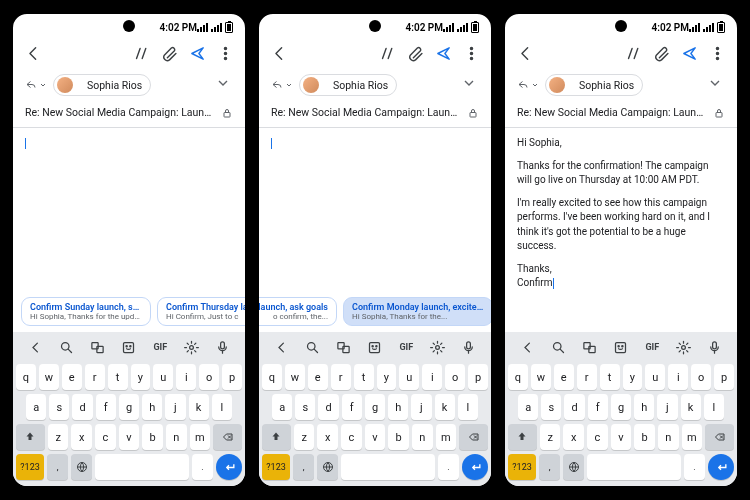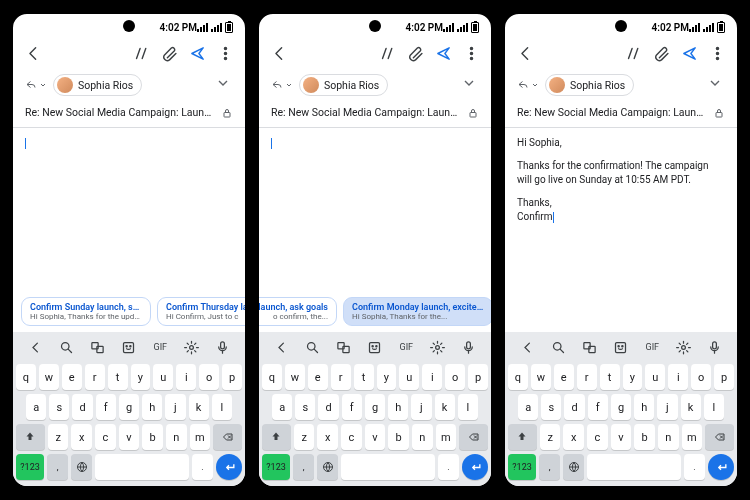--- a/index.html
+++ b/index.html
@@ -23,45 +23,45 @@
   .status .right{display:flex;gap:3px;align-items:center}
   .sig{display:flex;align-items:end;gap:1px}.sig i{width:2px;background:#000;display:block}.sig i:nth-child(1){height:3px}.sig i:nth-child(2){height:5px}.sig i:nth-child(3){height:7px}.sig i:nth-child(4){height:9px}
   .bat{width:8px;height:11px;border:1px solid #000;border-radius:1px;position:relative}.bat::before{content:"";position:absolute;top:-2px;left:2px;width:3px;height:1px;background:#000}.bat::after{content:"";position:absolute;inset:1px;background:#000}
   .appbar{height:34px;display:flex;align-items:center;padding:0 8px;gap:4px}
   .ic{width:24px;height:24px;display:flex;align-items:center;justify-content:center;color:#3c4043;border-radius:50%}
   .ic svg{width:17px;height:17px;stroke:currentColor;fill:none;stroke-width:2;stroke-linecap:round;stroke-linejoin:round}
   .spacer{flex:1}
   .send-ic{color:var(--blue)}
   .replybar{display:flex;align-items:center;gap:6px;padding:4px 10px}
   .reply-arrow{color:#5f6368;display:flex;align-items:center}
-  .chip{display:flex;align-items:center;gap:5px;border:1px solid var(--divider);border-radius:14px;padding:2px 8px 2px 3px;font-size:10.5px;color:var(--text)}
+  .chip{display:flex;align-items:center;gap:14px;border:1px solid var(--divider);border-radius:14px;padding:2px 8px 2px 3px;font-size:10.5px;color:var(--text)}
   .avatar{width:16px;height:16px;border-radius:50%;background:linear-gradient(135deg,#f4b183,#d08a5c);flex:none}
   .subject{padding:6px 12px 8px;border-bottom:1px solid var(--divider);display:flex;align-items:center;gap:6px}
   .subject span{font-size:10.5px;color:var(--text);flex:1;white-space:nowrap;overflow:hidden;text-overflow:ellipsis}
   .lock{width:12px;height:12px;color:#5f6368}
   .body-area{flex:1;padding:8px 12px 7px;font-size:10px;color:var(--text);line-height:1.45;overflow:hidden;position:relative}
   .cursor{display:inline-block;width:1px;height:11px;background:var(--blue);vertical-align:middle}
   .suggestions{display:flex;gap:6px;padding:0 8px 6px;overflow:hidden}
   .sugg{flex:none;border:1px solid var(--chip-border);background:#fff;border-radius:9px;padding:4px 8px;max-width:130px}
   .sugg.active{background:var(--chip-active)}
   .sugg .t1{font-size:9px;font-weight:600;color:var(--blue-dark);white-space:nowrap;overflow:hidden;text-overflow:ellipsis}
   .sugg .t2{font-size:8px;color:var(--muted);white-space:nowrap;overflow:hidden;text-overflow:ellipsis}
   .kbd{background:var(--kbd-bg);padding:4px 3px 6px;display:flex;flex-direction:column;gap:4px;flex:none}
   .toolbar{display:flex;justify-content:space-between;align-items:center;padding:2px 10px 4px}
-  .tb-ic{width:18px;height:18px;color:#3c4043;display:flex;align-items:center;justify-content:center;font-size:9px;font-weight:400}
+  .tb-ic{width:18px;height:18px;color:#3c4043;display:flex;align-items:center;justify-content:center;font-size:9px;font-weight:700}
   .tb-ic svg{width:15px;height:15px;stroke:#3c4043;fill:none;stroke-width:2;stroke-linecap:round}
   .krow{display:flex;gap:3px;justify-content:center}
   .key{background:var(--kbd-key);border-radius:4px;height:26px;flex:1;display:flex;align-items:center;justify-content:center;font-size:11px;color:var(--text);box-shadow:0 1px 0 rgba(0,0,0,.15);min-width:0}
   .krow.r2{padding:0 10px}
   .key.shift{flex:1.4;background:#cfd3d8}
   .key.bsp{flex:1.4;background:#cfd3d8}
   .krow.bottom .key{font-size:9px}
   .key.space{flex:4}
   .key.enter{flex:1.4;background:var(--blue);color:#fff;border-radius:50%;max-width:26px;height:26px}
-  .key.sym{background:#22c55e;font-size:8px;flex:1.2}
+  .key.sym{background:#eab308;font-size:8px;flex:1.2}
   .key.comma{flex:.9;background:#cfd3d8}
   .key.globe{flex:.9;background:#cfd3d8}
   .key.period{flex:.9;background:var(--kbd-key)}
   .body-area p{margin:0 0 8px}
   .expand-ic{width:20px;height:20px;color:#5f6368;margin-left:auto}
 </style>
 </head>
 <body>
 
 <div class="phone">
@@ -515,21 +515,22 @@
   </div>
   <div class="subject">
     <span>Re: New Social Media Campaign: Launching N...</span>
     <svg class="lock" viewBox="0 0 24 24" stroke="#5f6368" fill="none" stroke-width="2">
         <rect x="6" y="11" width="12" height="9" rx="1"></rect>
         <path d="M9 11V8a3 3 0 016 0v3"></path>
       </svg>
   </div>
   <div class="body-area">
     <p>Hi Sophia,</p>
-    <p>Thanks for the confirmation! The campaign will go live on Sunday at 10:55 AM PDT.</p>
+    <p>Thanks for the confirmation! The campaign will go live on Thursday at 10:00 AM PDT.</p>
+    <p>I'm really excited to see how this campaign performs. I've been working hard on it, and I think it's got the potential to be a huge success.</p>
     <p style="margin-bottom:0"><span>Thanks,</span><br><span>Confirm</span><span class="cursor" style="margin-left:1px"></span></p>
   </div>
   <div class="kbd">
       <div class="toolbar">
   <div class="tb-ic">
           <svg viewBox="0 0 24 24">
             <path d="M15 5l-7 7 7 7"></path>
           </svg>
         </div>
   <div class="tb-ic">

